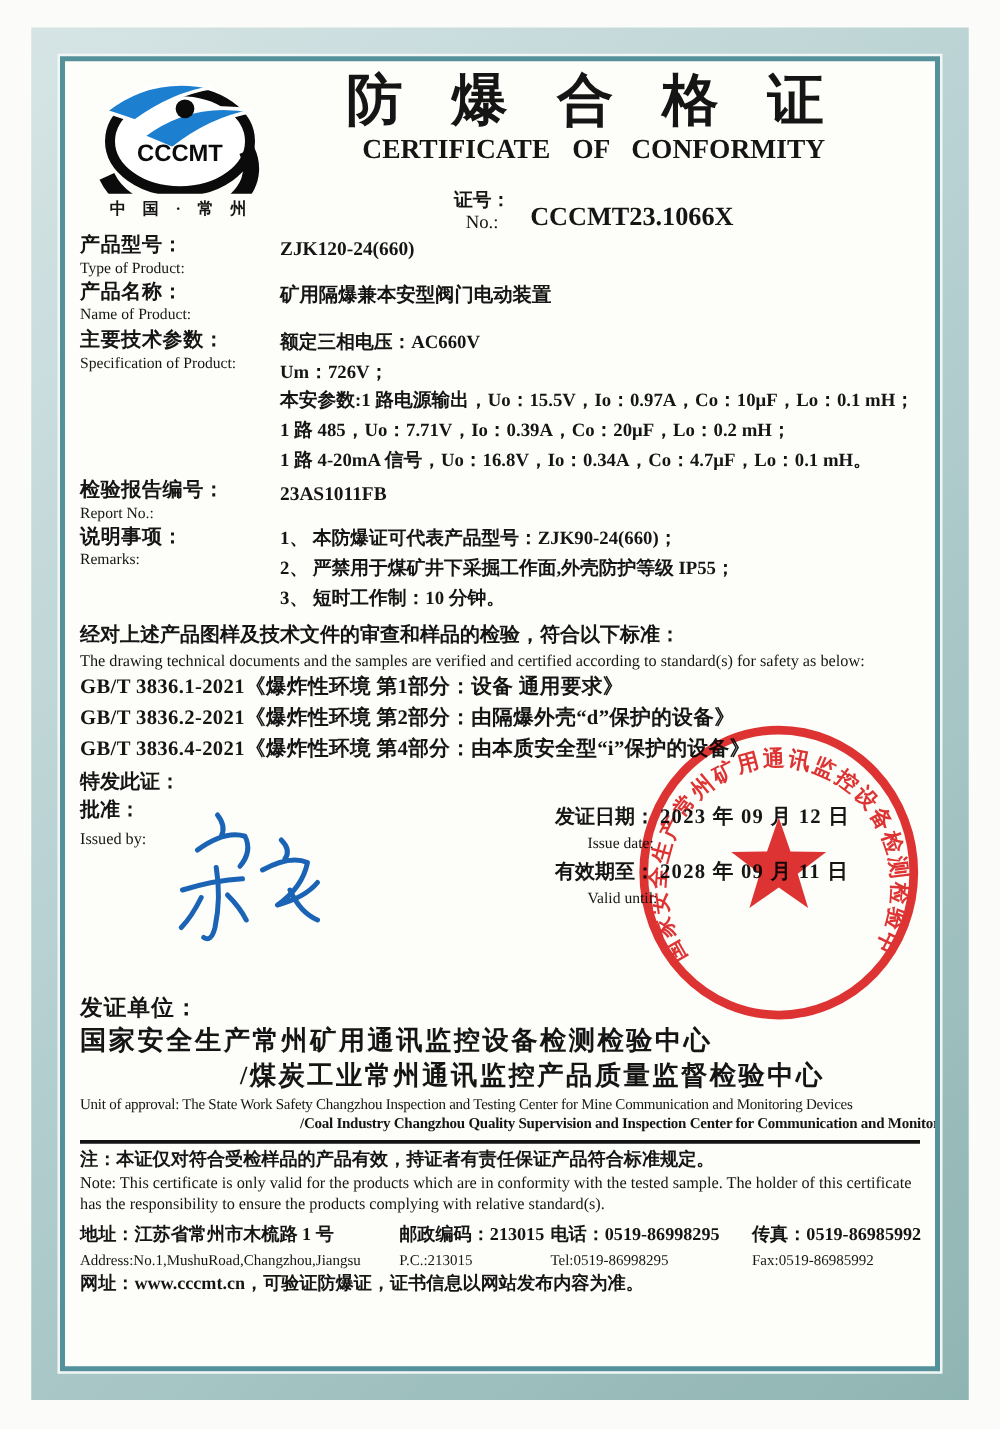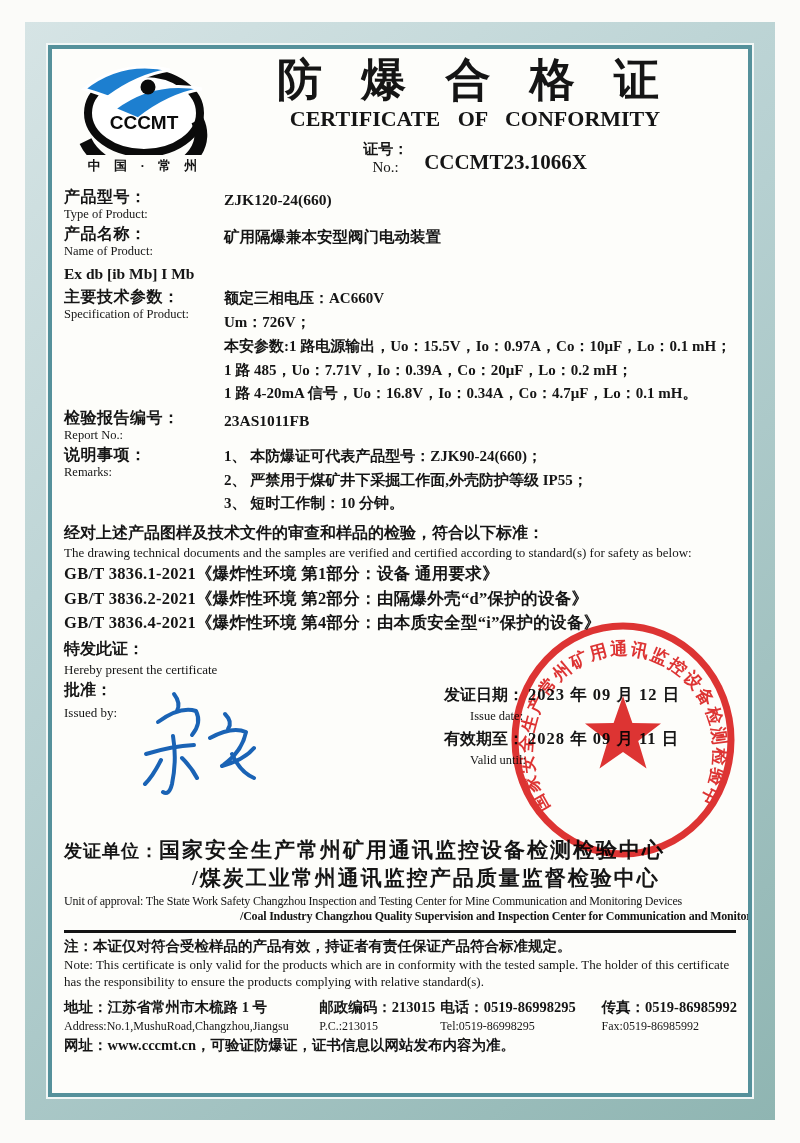--- a/index.html
+++ b/index.html
@@ -11,21 +11,21 @@
   .cert { width:100%; height:100%; border:4px solid #55919b; background:#fdfdfa; position:relative;
           padding:6px 12px; overflow:hidden; }
 
   
   .hdr { position:relative; height:126px; }
   .logo { position:absolute; left:4px; top:2px; width:154px; text-align:center; }
   .logo-region { font-size:13px; letter-spacing:5px; font-weight:700; margin-top:-2px; }
   .titlebox { margin-left:150px; text-align:center; }
   .title-cn { font-size:45px; line-height:1.12; letter-spacing:14px; font-weight:600; white-space:nowrap; }
   .title-en { font-size:22px; font-weight:600; word-spacing:12px; margin-top:1px; }
-  .no-row { display:flex; justify-content:center; align-items:center; gap:16px; margin-top:8px; }
+  .no-row { display:flex; justify-content:center; align-items:center; gap:16px; margin-top:19px; }
   .no-labels div:first-child { font-size:15px; font-weight:700; }
   .no-labels div:last-child { font-size:15px; }
   .no-value { font-size:21px; font-weight:700; padding-top:8px;text-align:center; }
 
   
   .rows { margin-top:6px; }
   .row { display:flex; margin-bottom:2px; }
   .lbl { width:160px; flex:none; }
   .cn  { font-size:16px; font-weight:700; letter-spacing:0.5px; line-height:1.25; }
   .en  { font-size:12.5px; line-height:1.2; }
@@ -47,21 +47,21 @@
   .signature { position:absolute; left:66px; top:4px; }
   .appr-right { position:absolute; left:380px; top:4px; width:320px; }
   .ar-row { display:flex; align-items:baseline; }
   .ar-lbl { font-size:16px; font-weight:700; flex:none; }
   .ar-date { font-size:16.5px; font-weight:600; letter-spacing:1px; margin-left:4px; white-space:nowrap; }
   .ar-en { font-size:12.5px; margin:3px 0 4px 26px; }
   .stamp { position:absolute; right:-4px; top:-62px; mix-blend-mode:multiply; opacity:0.93; pointer-events:none; }
 
   
   .unit { margin-top:4px; }
-  .unit-cnline1 { display:flex; align-items:baseline; }
+  .unit-cnline1 { display:flex; align-items:baseline;flex-direction:column; }
   .unit-lbl { font-size:18px; font-weight:700; flex:none; letter-spacing:1px; }
   .unit-name1 { font-size:21px; font-weight:800; letter-spacing:2px; white-space:nowrap; }
   .unit-name2 { font-size:21px; font-weight:800; letter-spacing:2px; margin-left:128px; white-space:nowrap; }
   .unit-enline1 { font-size:12px; font-weight:400; margin-top:2px; letter-spacing:-0.2px; white-space:nowrap; }
   .unit-enline2 { font-size:12px; font-weight:700; margin-left:176px; letter-spacing:-0.2px; white-space:nowrap; }
 
   .divider { border:none; border-top:3px solid #141414; margin:6px 0 4px; }
 
   
   .note-cn { font-size:14.5px; font-weight:700; line-height:1.35; }
@@ -118,21 +118,20 @@
             <div class="val">ZJK120-24(660)</div>
           </div>
           <div class="row">
             <div class="lbl">
                 <div class="cn">产品名称：</div>
                 <div class="en">Name of Product:</div>
               </div>
             <div class="val">矿用隔爆兼本安型阀门电动装置</div>
           </div>
           <div class="row">
-            <div class="val">Ex db [ib Mb] I Mb</div>
           </div>
           <div class="row">
             <div class="lbl">
                 <div class="cn">主要技术参数：</div>
                 <div class="en">Specification of Product:</div>
               </div>
             <div class="val-lines">
               <div>额定三相电压：AC660V</div>
               <div>Um：726V；</div>
               <div>本安参数:1 路电源输出，Uo：15.5V，Io：0.97A，Co：10μF，Lo：0.1 mH；</div>
@@ -160,21 +159,20 @@
           </div>
         </div>
 
         <div class="standards">
           <div class="std-intro-cn">经对上述产品图样及技术文件的审查和样品的检验，符合以下标准：</div>
           <div class="std-intro-en">The drawing technical documents and the samples are verified and certified according to standard(s) for safety as below:</div>
           <div class="std-item">GB/T 3836.1-2021《爆炸性环境 第1部分：设备 通用要求》</div>
           <div class="std-item">GB/T 3836.2-2021《爆炸性环境 第2部分：由隔爆外壳“d”保护的设备》</div>
           <div class="std-item">GB/T 3836.4-2021《爆炸性环境 第4部分：由本质安全型“i”保护的设备》</div>
           <div class="present-cn">特发此证：</div>
-          <div class="present-en">Hereby present the certificate</div>
         </div>
 
         <div class="approval">
           <div>
             <div class="approve-cn">批准：</div>
             <div class="approve-en">Issued by:</div>
           </div>
           <svg class="signature" width="150" height="120" viewBox="0 0 150 120">
             <g fill="none" stroke="#1a63b5" stroke-width="4" stroke-linecap="round" stroke-linejoin="round">
               <path d="M44,10 q7,9 3,17"></path>

